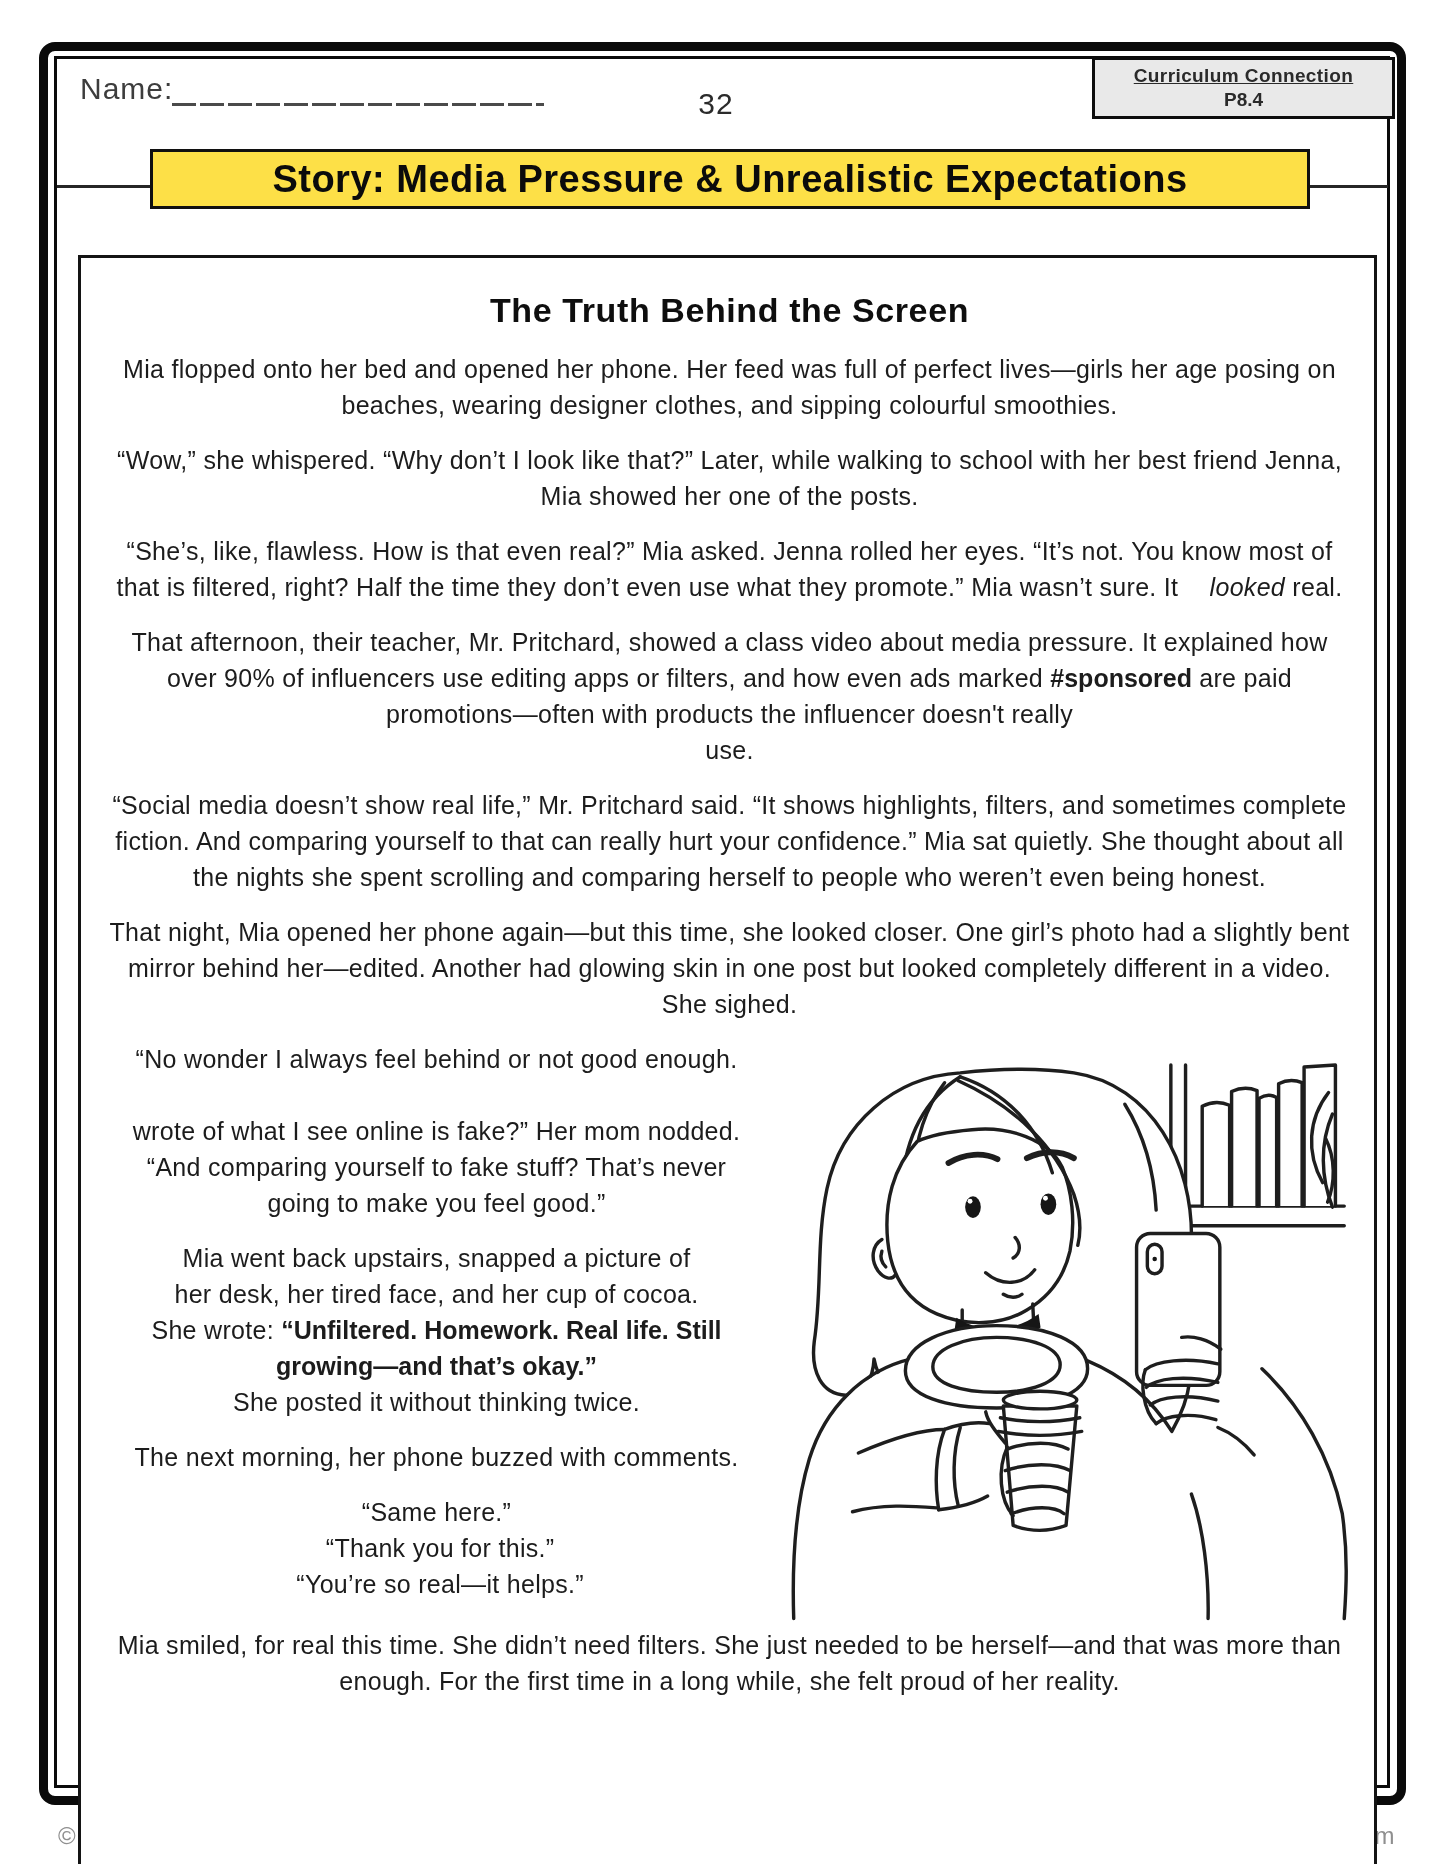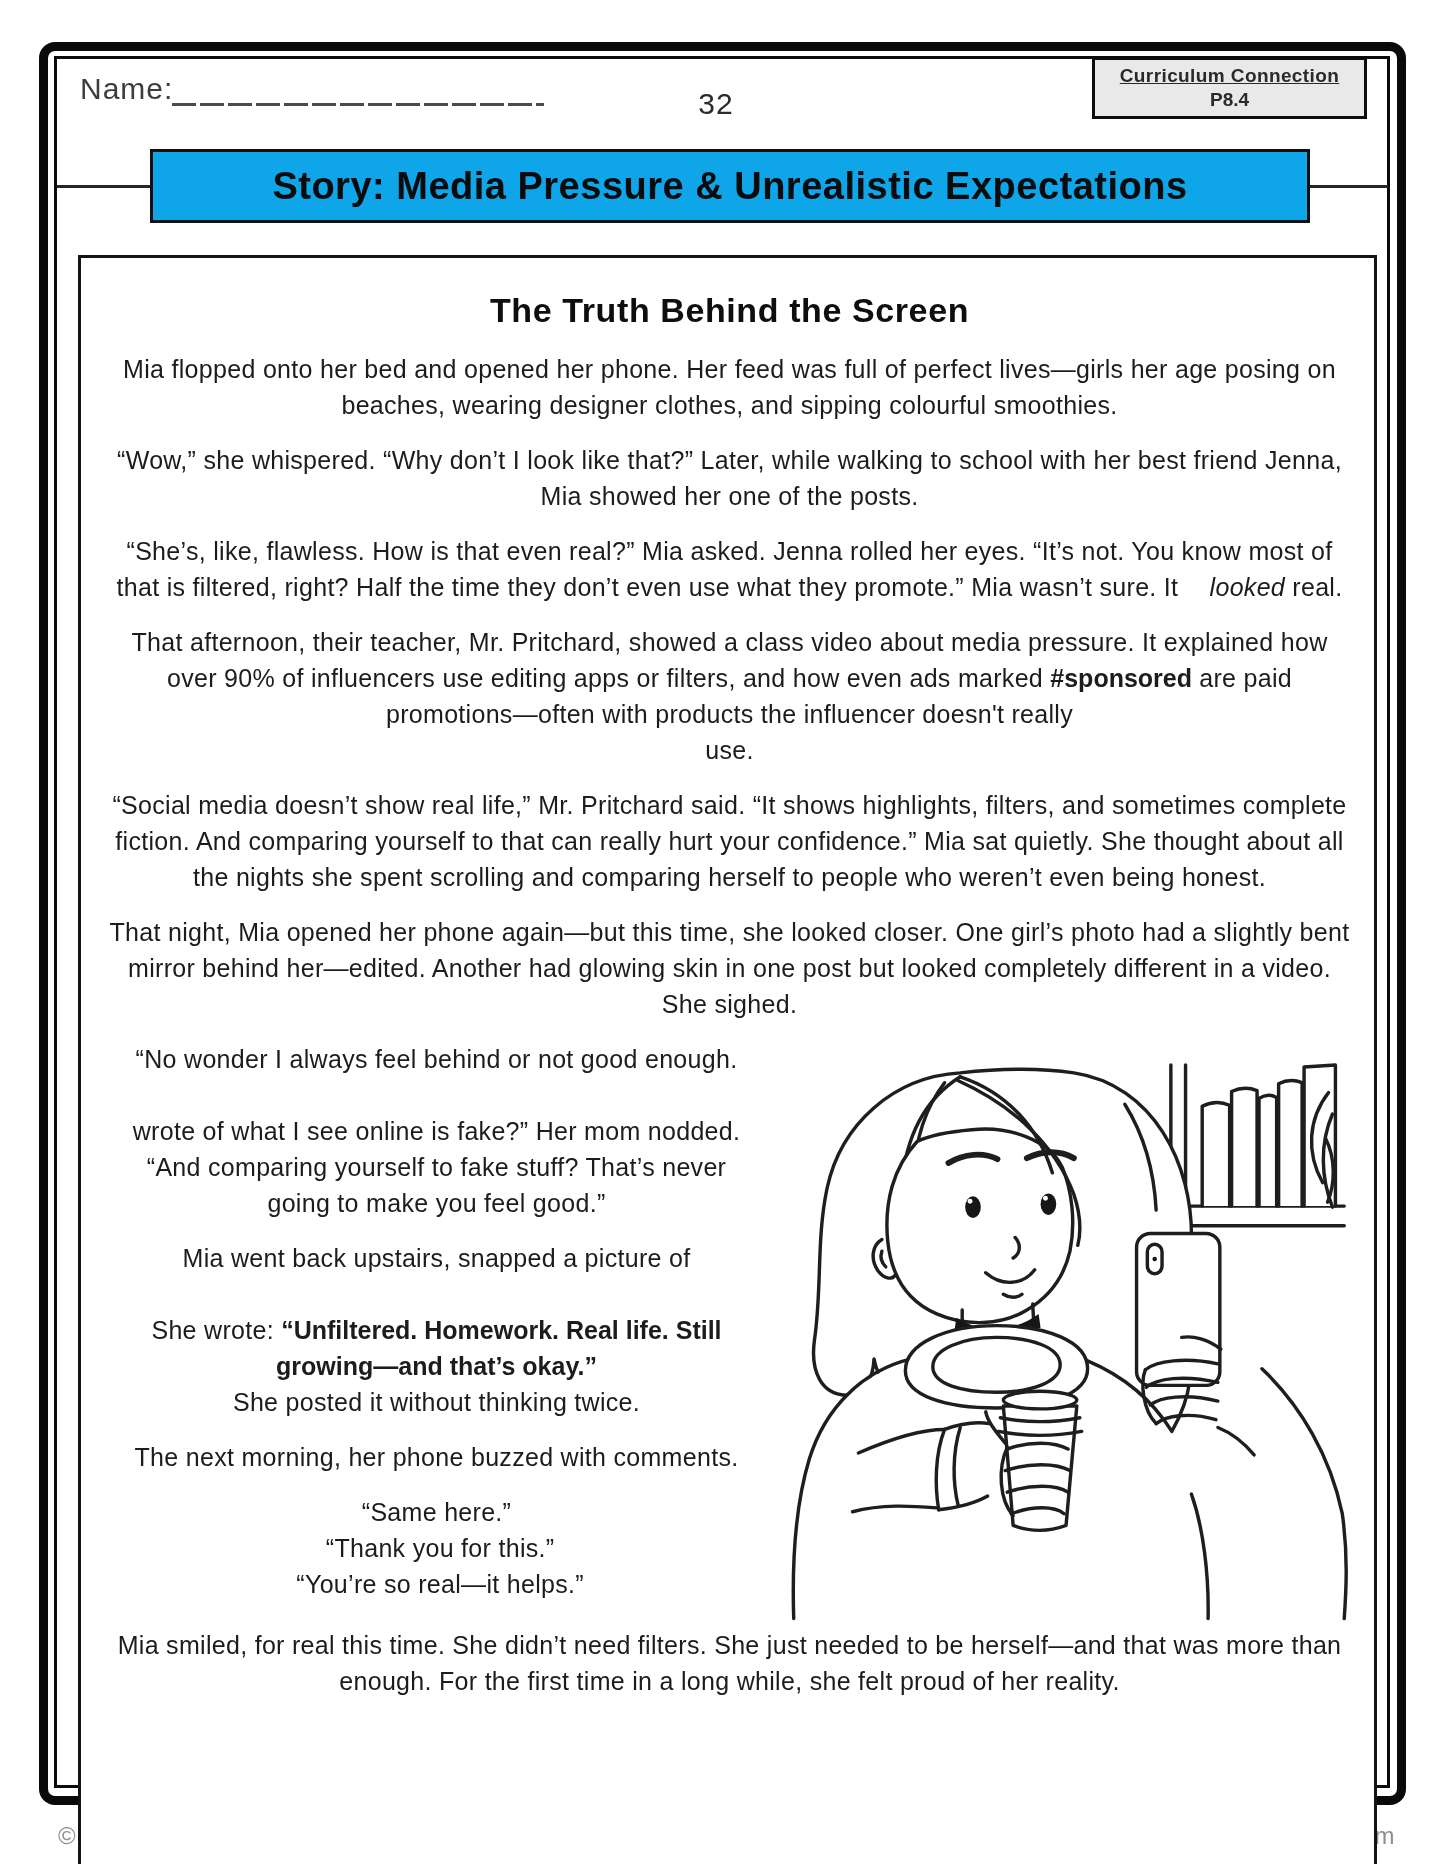--- a/index.html
+++ b/index.html
@@ -11,28 +11,28 @@
   .outer-border{position:absolute;left:39px;top:42px;width:1367px;height:1763px;
     border:9px solid #0a0a0a;border-radius:16px;box-sizing:border-box;background:#fff;}
   .inner-border{position:absolute;left:54px;top:56px;width:1336px;height:1732px;
     border:3px solid #0a0a0a;box-sizing:border-box;}
   
   .name-label{position:absolute;left:80px;top:72px;font-size:30px;color:#3d3d3d;letter-spacing:1px;}
   .name-line{position:absolute;left:172px;top:103px;width:372px;height:3px;
     background:repeating-linear-gradient(90deg,#4a4a4a 0 24px,transparent 24px 28px);}
   .page-number{position:absolute;left:676px;top:87px;width:80px;text-align:center;
     font-size:30px;color:#2b2b2b;letter-spacing:1px;}
-  .curriculum-box{position:absolute;left:1092px;top:57px;width:275px;height:62px;
+  .curriculum-box{position:absolute;left:1092px;top:57px;width:303px;height:62px;
     background:#e9e9e9;border:3px solid #0d0d0d;box-sizing:border-box;
     display:flex;flex-direction:column;align-items:center;justify-content:center;z-index:3;}
   .curriculum-title{font-size:19px;font-weight:bold;color:#2a2a2a;text-decoration:underline;letter-spacing:0.4px;}
   .curriculum-code{font-size:19px;font-weight:bold;color:#2a2a2a;margin-top:2px;}
   
   .banner-rule{position:absolute;left:57px;top:185px;width:1331px;height:2.5px;background:#262626;z-index:1;}
-  .banner-box{position:absolute;left:150px;top:149px;width:1160px;height:74px;background:#0ea5e9;
+  .banner-box{position:absolute;left:150px;top:149px;width:1160px;height:60px;background:#fde047;
     border:3px solid #101010;box-sizing:border-box;display:flex;align-items:center;justify-content:center;z-index:2;}
   .banner-title{font-size:38px;font-weight:bold;color:#0b0b0b;letter-spacing:0.5px;}
   
   .story-box{position:absolute;left:78px;top:255px;width:1299px;height:1788px;
     border:3px solid #141414;box-sizing:border-box;background:#fff;
     padding:30px 18px 0 22px;z-index:2;}
   .story-heading{font-size:34px;line-height:44px;font-weight:bold;text-align:center;
     color:#0e0e0e;letter-spacing:0.6px;margin:0 0 19px 0;}
   .story-body{font-size:25px;line-height:36px;letter-spacing:0.3px;color:#1c1c1c;text-align:center;}
   .para{margin:0 0 19px 0;}
@@ -164,21 +164,21 @@
               <path d="M447,344 C412,336 384,340 374,349"></path>
               <path d="M447,363 C414,355 388,359 378,367"></path>
               <path d="M445,382 C418,374 394,378 384,386"></path>
               <path d="M373,331 C368,344 370,372 384,386"></path>
               <path d="M447,390 C462,396 474,406 484,418"></path>
             </g>
           </g>
         </svg>
       </div>
     <p class="para"><span>“No wonder I always feel behind or not good enough.</span><br><br><span>wrote of what I see online is fake?” Her mom nodded.</span><br><span>“And comparing yourself to fake stuff? That’s never</span><br><span>going to make you feel good.”</span></p>
-        <p class="para"><span>Mia went back upstairs, snapped a picture of</span><br><br><span>She wrote: </span><span class="b">“Unfiltered. Homework. Real life. Still</span><br><span class="b">growing—and that’s okay.”</span><br><span>She posted it without thinking twice.</span></p>
+        <p class="para"><span>Mia went back upstairs, snapped a picture of</span><br><span>her desk, her tired face, and her cup of cocoa.</span><br><span>She wrote: </span><span class="b">“Unfiltered. Homework. Real life. Still</span><br><span class="b">growing—and that’s okay.”</span><br><span>She posted it without thinking twice.</span></p>
         <p class="para"><span>The next morning, her phone buzzed with comments.</span></p>
         <p class="para"><span>“Same here.”</span><br><span>&nbsp;“Thank you for this.”</span><br><span>&nbsp;“You’re so real—it helps.”</span></p>
       </div>
     <div id="body-end" style="clear:both;">
         <p class="para"><span>Mia smiled, for real this time. She didn’t need filters. She just needed to be herself—and that was more than enough. For the first time in a long while, she felt proud of her reality.</span></p>
       </div>
   </div>
 </div>
 
 <div class="footer-left">© Super Simple Sheets</div>

